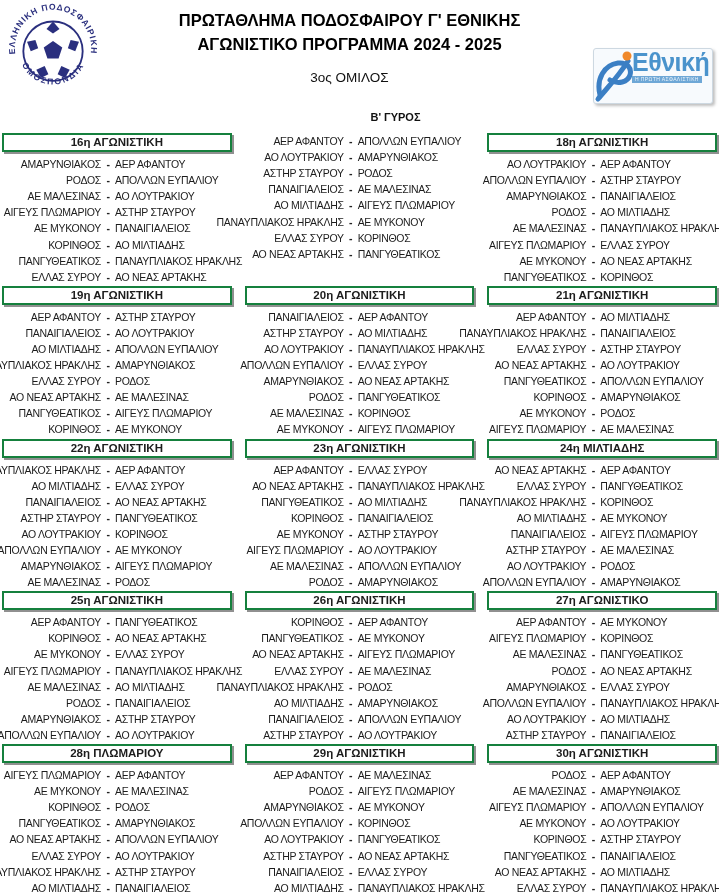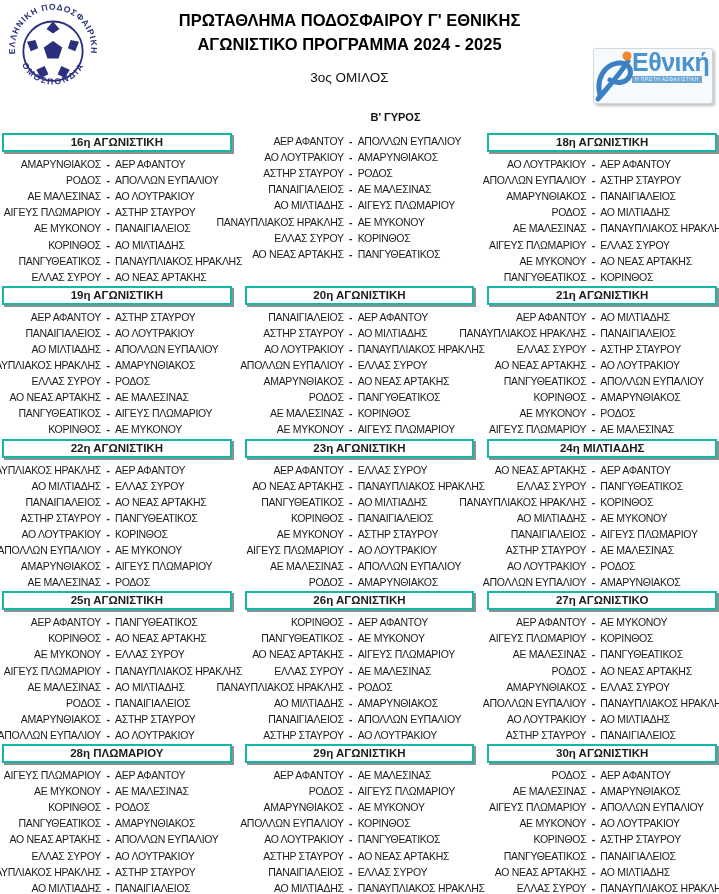--- a/index.html
+++ b/index.html
@@ -37,21 +37,21 @@
     text-align:center;font-size:11px;font-weight:700;color:#111;margin-left:36px;
   }
   
   .md-grid{
     position:absolute;top:133px;left:2px;right:2px;
     display:grid;grid-template-columns:repeat(3,1fr);
     column-gap:13px;row-gap:1px;
   }
   .matchday{min-width:0;}
   .md-header{
-    border:2px solid #14b8a6;
+    border:2px solid #15803d;
     box-shadow:2px 2px 0 #909090;
     background:#fff;
     text-align:center;
     font-size:11.5px;font-weight:700;
     height:15px;line-height:15px;
     margin-bottom:4px;
   }
   .md-rows{display:grid;grid-template-rows:repeat(8,16.1px);}
   .match-row{
     display:grid;grid-template-columns:99px 14px 1fr;

